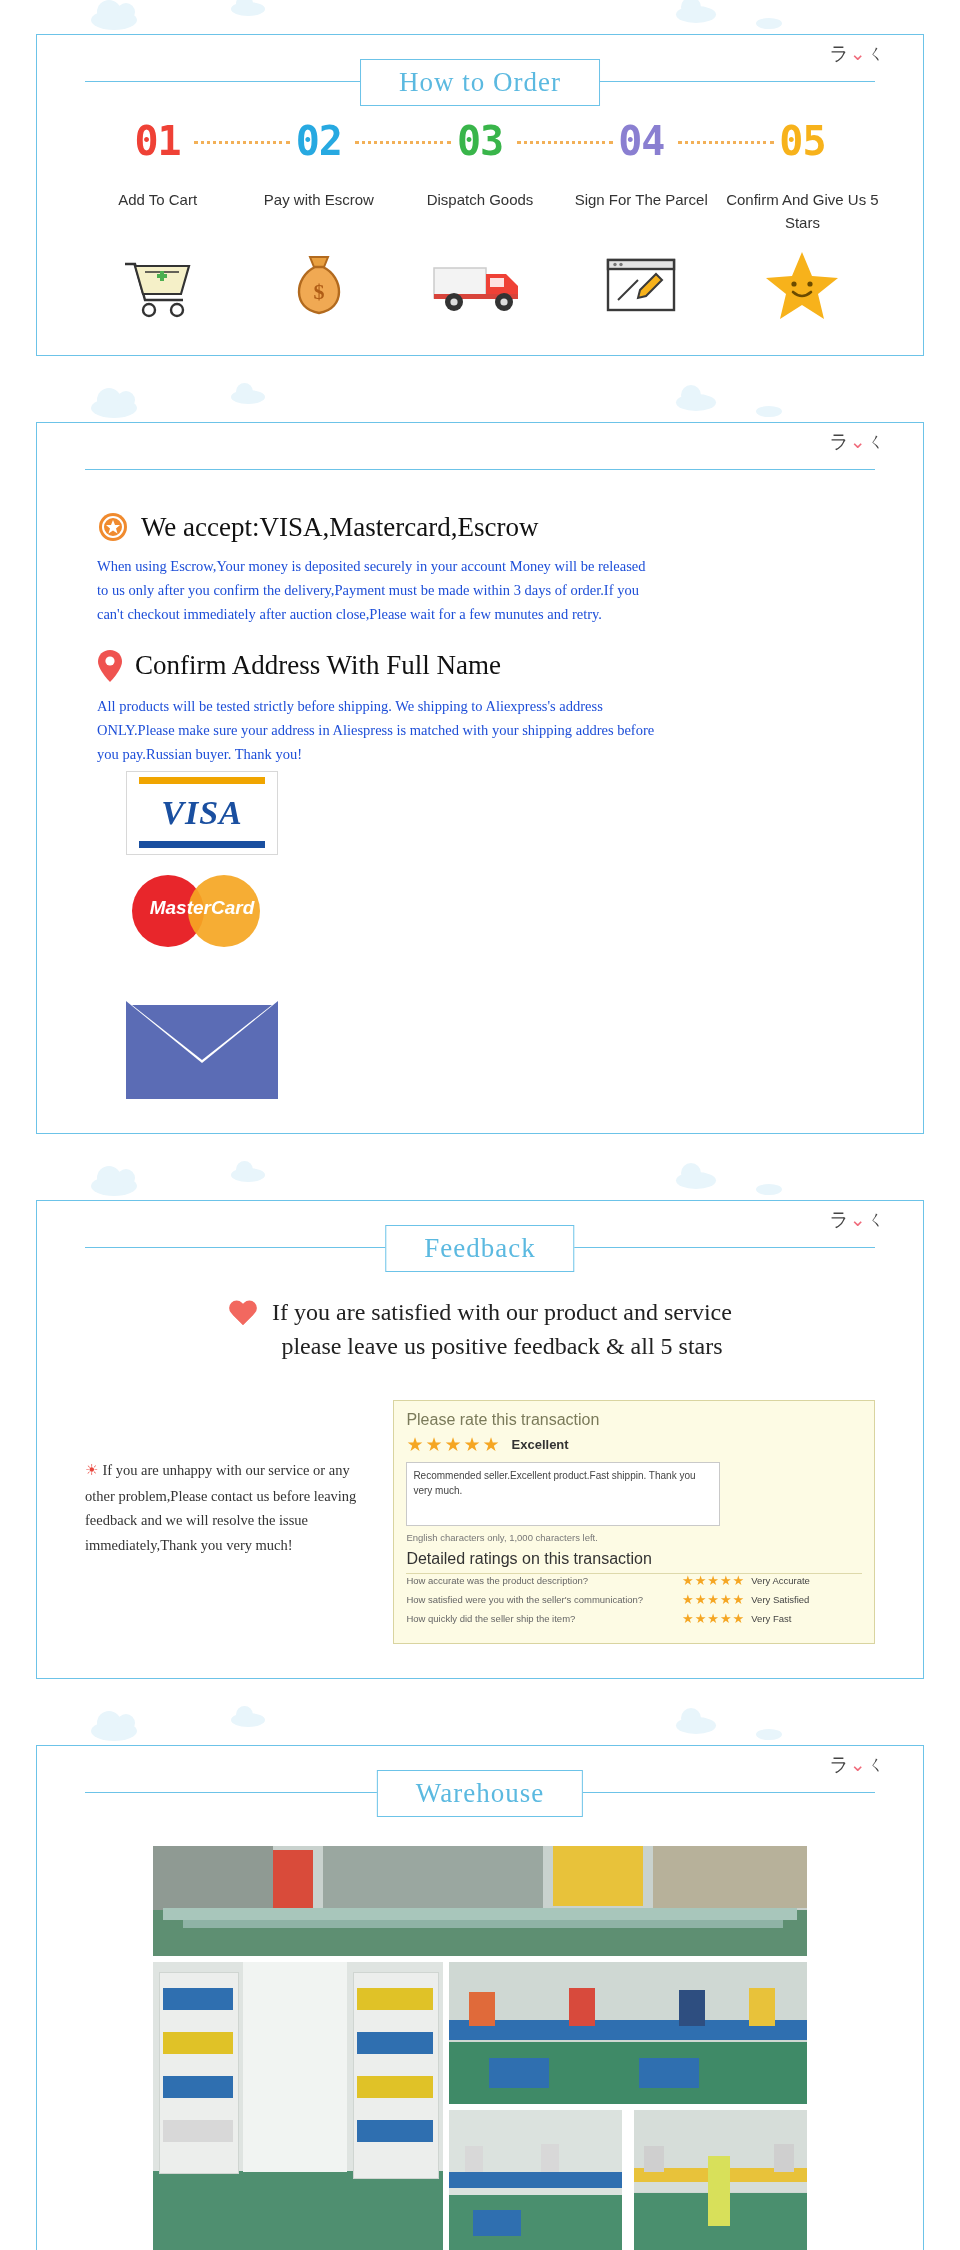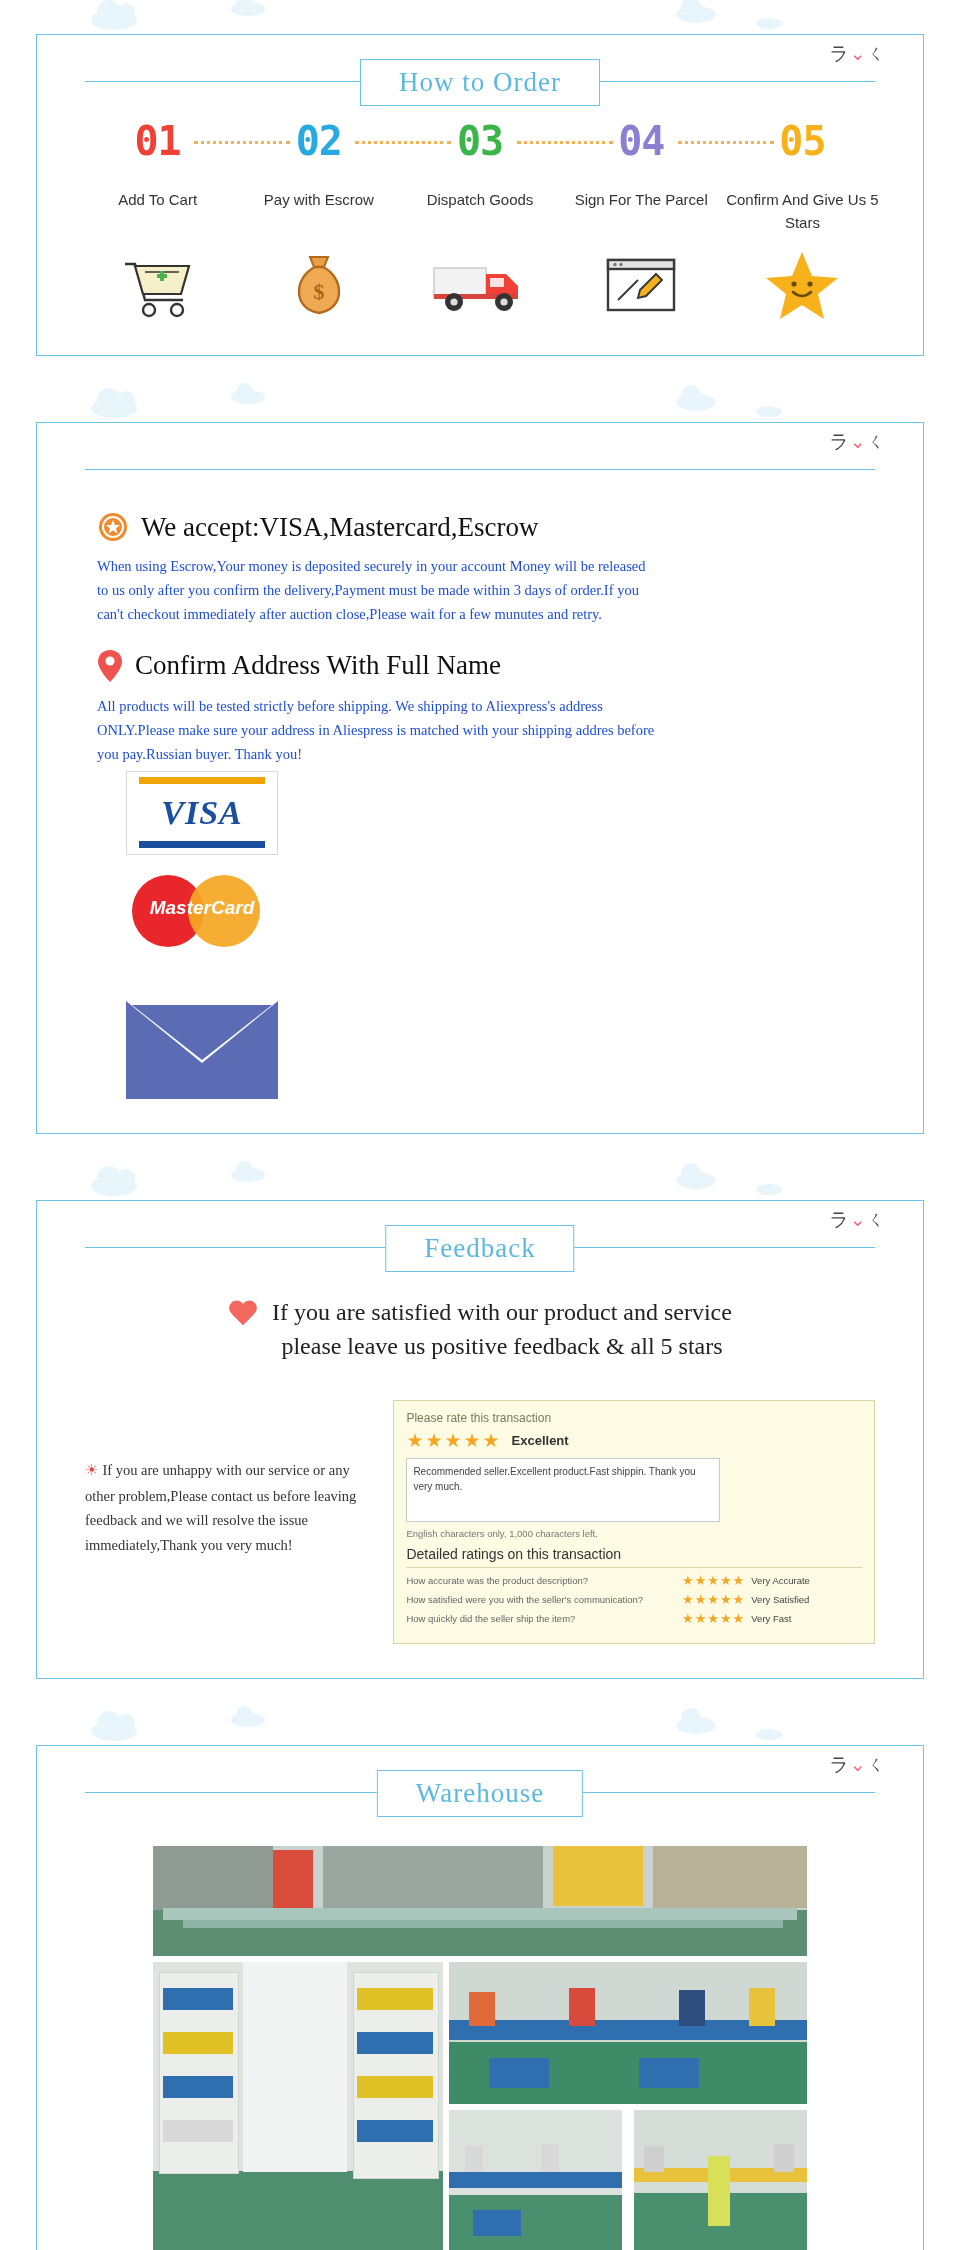--- a/index.html
+++ b/index.html
@@ -282,38 +282,38 @@
 
   .rate-card{
     width:500px;
     background:#fdfbe4;
     border:1px solid #d9d4a0;
     box-sizing:border-box;
     padding:10px 12px 12px 12px;
     font-size:10px;
     color:#555;
   }
-  .rate-card .rc-title{font-size:12px;color:#7a7a5a;margin-bottom:6px;}
+  .rate-card .rc-title{font-size:16px;color:#7a7a5a;margin-bottom:6px;}
   .rc-star-row{display:flex;align-items:center;gap:10px;margin-bottom:8px;}
   .stars{color:#f5a623;font-size:19px;letter-spacing:2px;line-height:1;}
   .stars.sm{font-size:13px;letter-spacing:1px;}
   .rc-excellent{font-weight:bold;font-size:13px;color:#333;}
   .rc-textarea{
     background:#fff;
     border:1px solid #c9c9c9;
     height:52px;
     padding:5px 6px;
     font-size:10px;
     color:#444;
     line-height:1.5;
     margin-bottom:6px;
     width:300px;
   }
   .rc-small{font-size:9.5px;color:#777;margin-bottom:7px;}
-  .rc-detail-h{font-size:14px;color:#333;border-bottom:1px solid #ded9ab;padding-bottom:5px;margin-bottom:6px;}
+  .rc-detail-h{font-size:16px;color:#333;border-bottom:1px solid #ded9ab;padding-bottom:5px;}
   .rc-line{display:flex;align-items:center;justify-content:space-between;margin-bottom:6px;}
   .rc-line .q{font-size:9.5px;color:#666;flex:1;}
   .rc-line .r{display:flex;align-items:center;gap:6px;width:180px;}
   .rc-line .rtxt{font-size:9.5px;color:#444;}
 
   
   .wh-body{padding:24px 0 40px 0;display:flex;justify-content:center;}
   .wh-grid{width:654px;}
   .wh-row{display:flex;gap:6px;margin-bottom:6px;}
   .ph{position:relative;overflow:hidden;background:#cfd8d3;}

